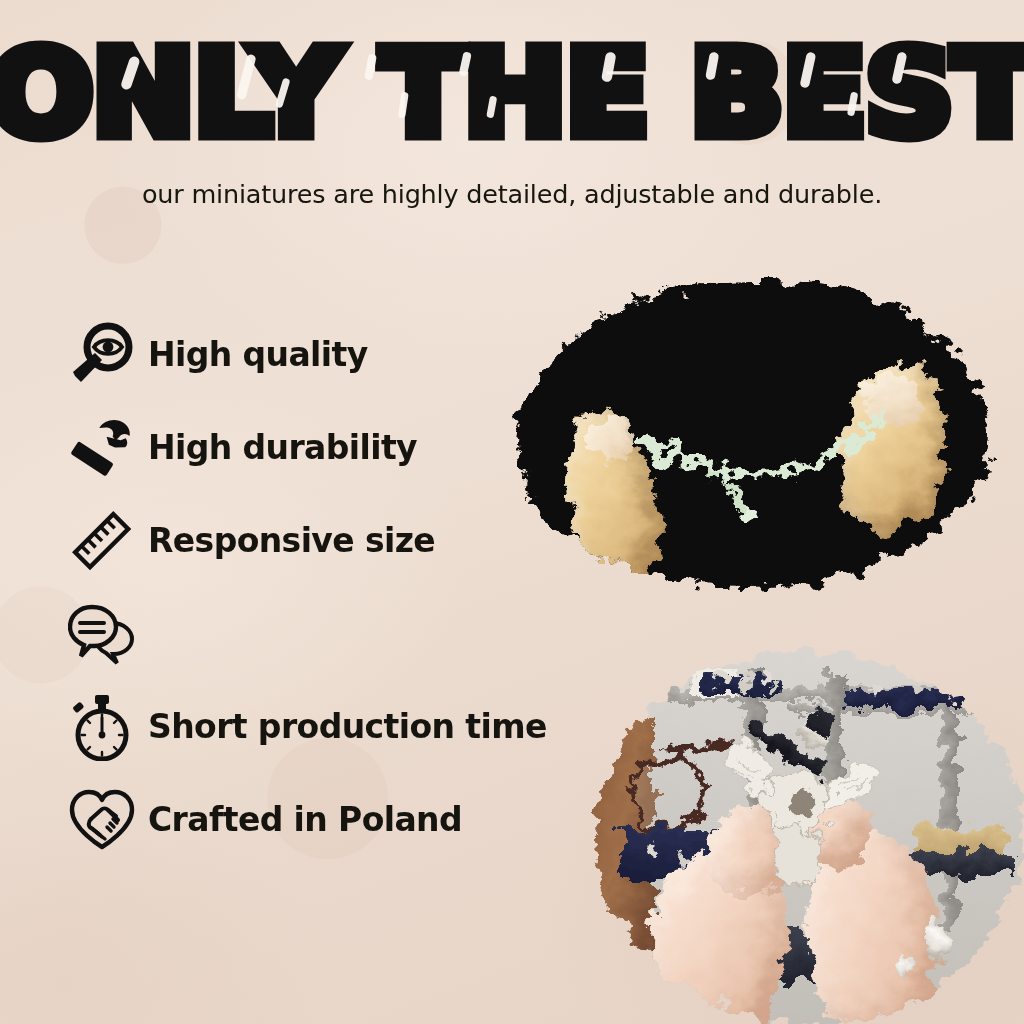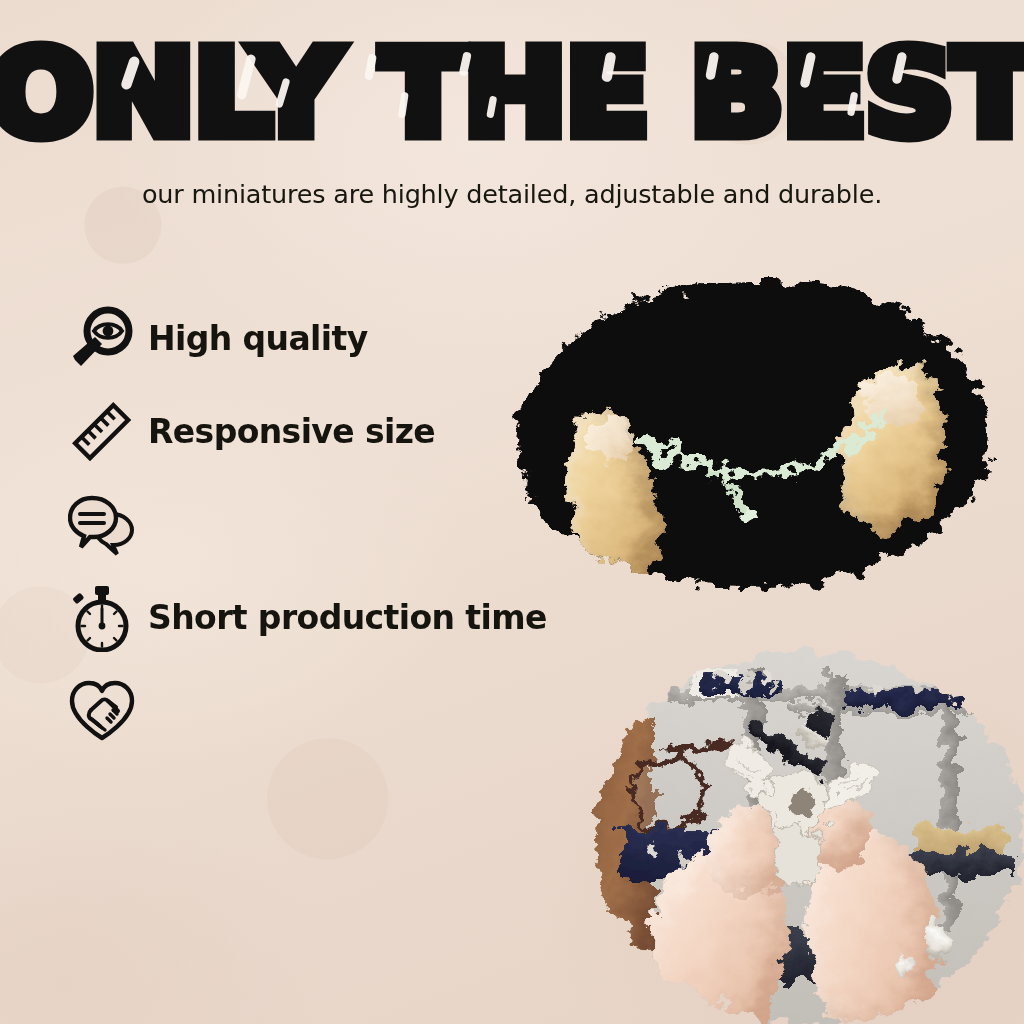--- a/index.html
+++ b/index.html
@@ -48,21 +48,21 @@
   #subtitle{
     position:absolute;left:50%;top:178px;transform:translateX(-50%);
     width:860px;text-align:center;
     font-family:"DejaVu Sans", sans-serif;
     font-size:25.5px;line-height:1.32;color:#17160f;font-weight:400;
     letter-spacing:-.2px;
   }
   #subtitle b{font-weight:700;}
 
   
-  #features{position:absolute;left:62px;top:292px;width:700px;}
+  #features{position:absolute;left:62px;top:308px;width:700px;}
   .feat{position:relative;display:flex;align-items:center;height:93px;}
   .feat .ico{
     width:80px;height:72px;flex:0 0 80px;display:flex;align-items:center;justify-content:center;
   }
   .feat .lbl{
     font-family:"DejaVu Sans", sans-serif;
     font-weight:700;font-size:33px;letter-spacing:-.6px;color:#15140e;
     white-space:nowrap;margin-left:6px;
   }
   .feat.small .lbl{font-size:32px;}
@@ -169,20 +169,32 @@
         <svg width="66" height="66" viewBox="0 0 66 66">
           <path d="M12 60 L10 58 L6 54 L4 50 L26 31 L33 38 Z" fill="#111"></path>
           <circle cx="39" cy="25" r="21" fill="none" stroke="#111" stroke-width="7"></circle>
           <path d="M25 25 C31 16 47 16 53 25 C47 34 31 34 25 25 Z" fill="none" stroke="#111" stroke-width="4"></path>
           <circle cx="39" cy="25" r="5.4" fill="#111"></circle>
         </svg>
       </span>
       <span class="lbl">High quality</span>
     </div>
 
+    <div class="feat">
+      <span class="ico">
+        <svg width="66" height="66" viewBox="0 0 66 66">
+          <g transform="rotate(-2 33 33)">
+            <path d="M31 13 C36 5 48 3 56 9 C60 12 62 17 61 22 C58 19 54 19 51 22 L47 26 L44 22 C46 18 44 14 40 13 C37 12 34 13 31 13 Z" fill="#111"></path>
+            <path d="M38 22 L52 26 L57 24 C59 27 59 31 56 33 L46 33 L40 30 Z" fill="#111"></path>
+            <rect x="2" y="36" width="42" height="15" rx="2.5" fill="#111" transform="rotate(35 23 43)"></rect>
+          </g>
+        </svg>
+      </span>
+      <span class="lbl">High durability</span>
+    </div>
 
     <div class="feat">
       <span class="ico">
         <svg width="66" height="66" viewBox="0 0 66 66">
           <g transform="rotate(-45 33 33)">
             <rect x="6" y="22" width="54" height="21" fill="none" stroke="#111" stroke-width="4.4"></rect>
             <path d="M15 22 L15 33 M24 22 L24 33 M33 22 L33 33 M42 22 L42 33 M51 22 L51 33" stroke="#111" stroke-width="3.6" stroke-linecap="butt"></path>
           </g>
         </svg>
       </span>
@@ -233,20 +245,21 @@
           <g stroke="#111" stroke-width="3.4" stroke-linecap="round">
             <path d="M25 41 L31 46"></path>
               <path d="M29 45 L35 50"></path>
               <path d="M33 48 L38 52"></path>
             <path d="M46 32 L50 36"></path>
               <path d="M43 36 L47 40"></path>
               <path d="M40 40 L44 44"></path>
           </g>
         </svg>
       </span>
+      <span class="lbl">Crafted in Poland</span>
     </div>
 
   </div>
 
   <div class="photo" id="photo-top">
     <div class="torn">
       <div class="cap" style="border-radius:50% 46% 52% 48%/54% 50% 50% 46%;overflow:hidden;">
         <div class="blackfield"></div>
 
         <div class="finger" style="left:52px;top:128px;width:86px;height:178px;transform:rotate(-11deg);"></div>

